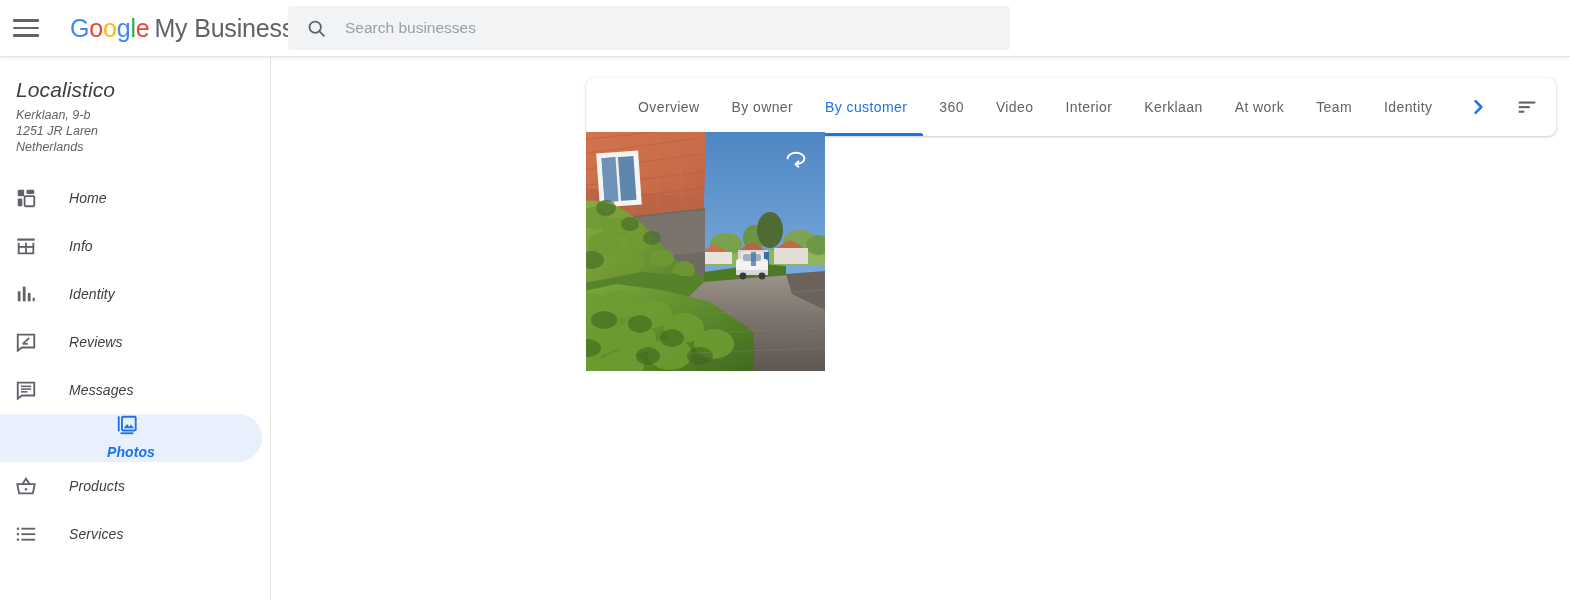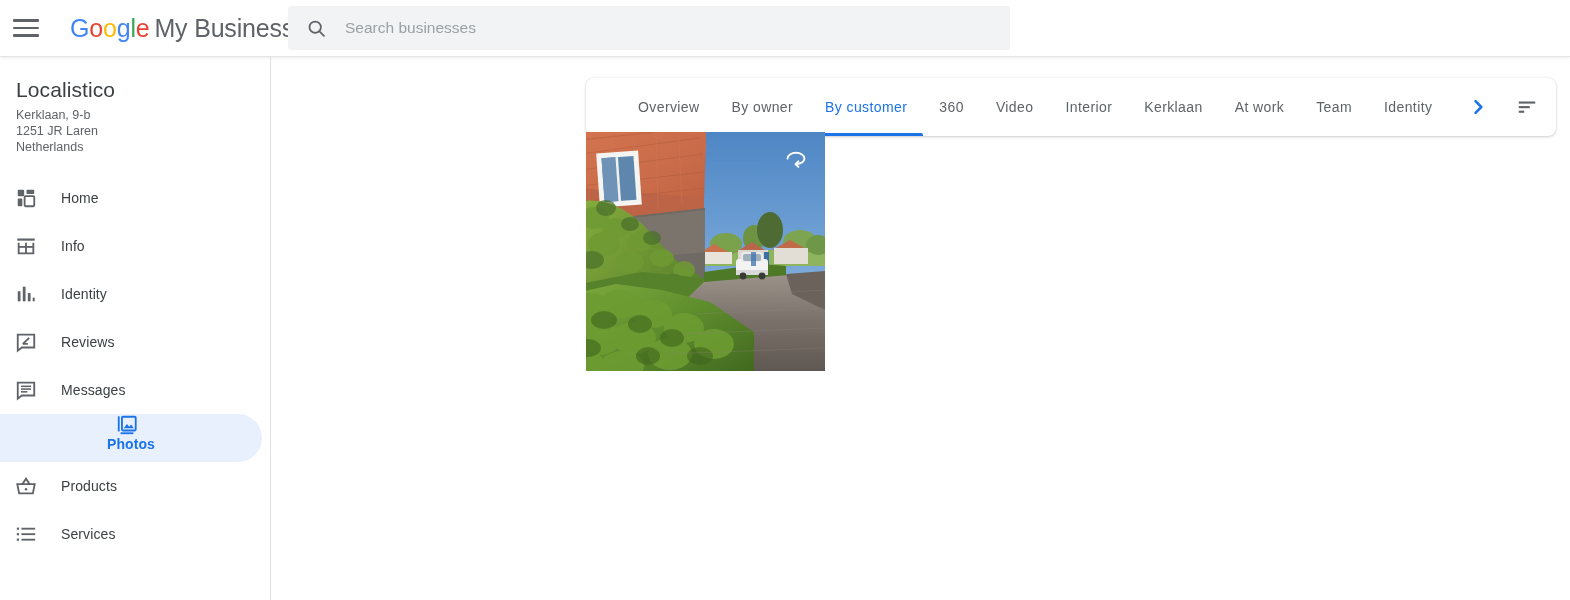--- a/index.html
+++ b/index.html
@@ -90,20 +90,21 @@
 
   
   #sidebar {
     position: absolute;
     top: 57px; left: 0;
     width: 271px;
     height: 543px;
     background: #ffffff;
     border-right: 1px solid #e0e0e0;
     overflow: hidden;
+    font-style: italic;
   }
 
   #business-block { padding: 20px 0 0 16px; }
   #business-name {
     font-size: 21px;
     color: #3c4043;
     font-weight: 400;
     line-height: 26px;
     letter-spacing: 0.1px;
   }
@@ -120,20 +121,21 @@
   .nav-item {
     position: relative;
     display: flex;
     align-items: center;
     height: 48px;
     width: 262px;
     border-top-right-radius: 24px;
     border-bottom-right-radius: 24px;
     cursor: pointer;
     text-decoration: none;
+    gap: 8px;
   }
   .nav-item .nav-icon {
     width: 22px; height: 22px;
     margin-left: 15px;
     margin-right: 24px;
     flex: none;
     display: block;
     color: #5f6368;
   }
   .nav-item .nav-label {

